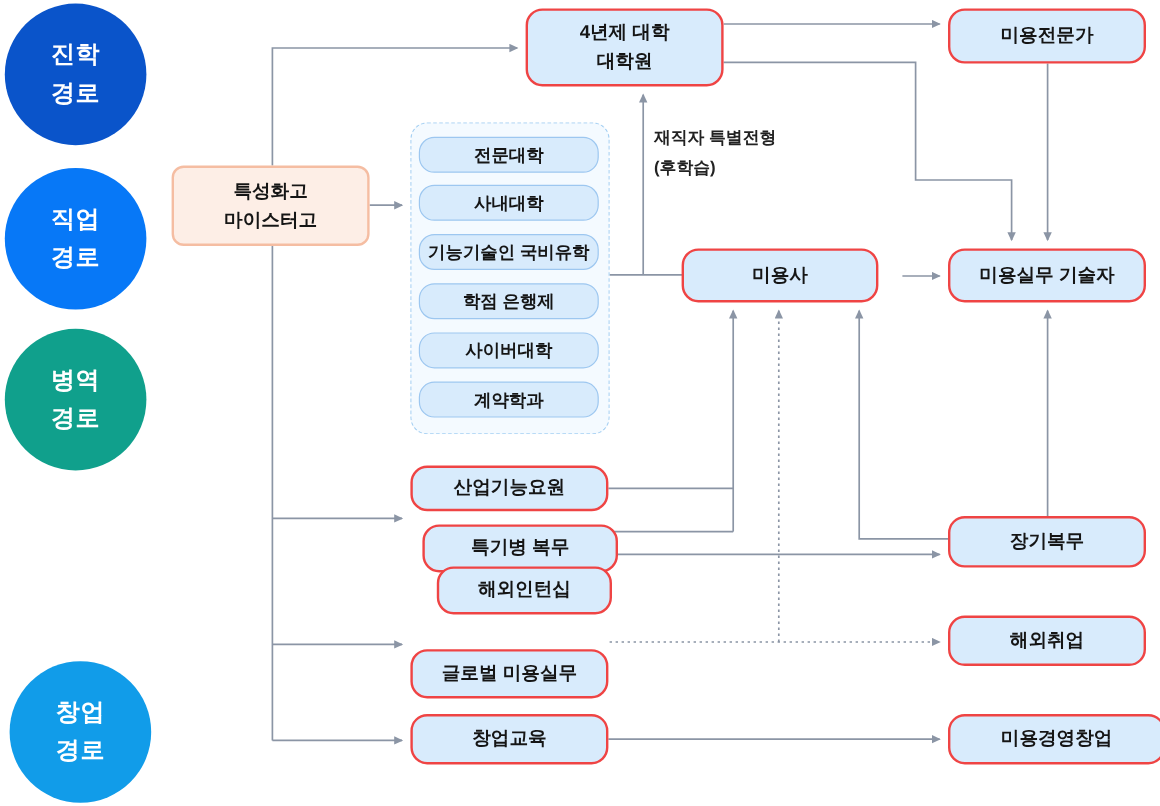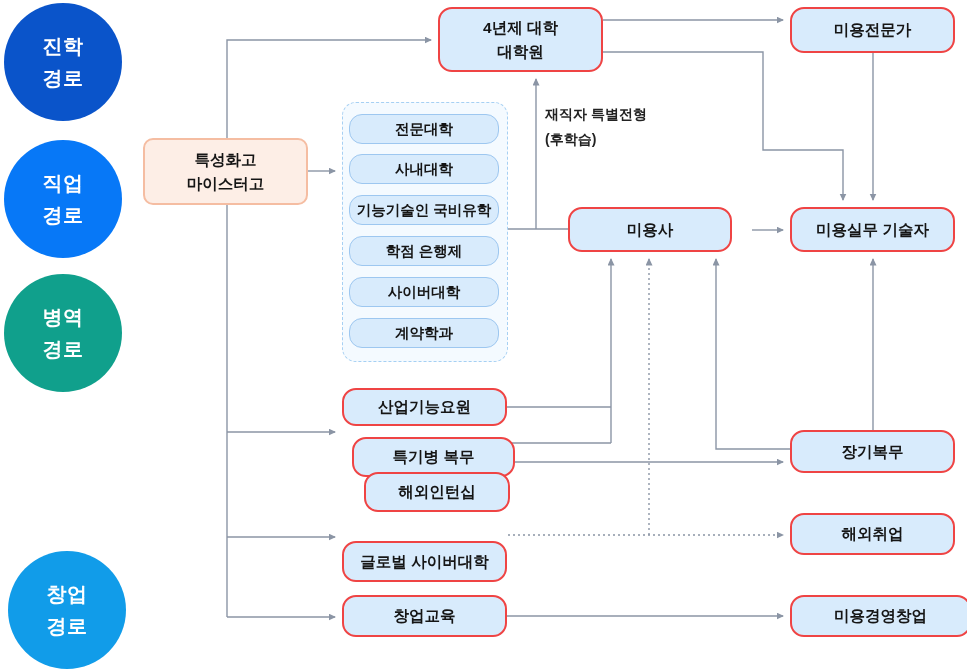--- a/index.html
+++ b/index.html
@@ -183,20 +183,20 @@
     <div class="edu-item edu-item-4">사이버대학</div>
     <div class="edu-item edu-item-5">계약학과</div>
   </div>
 
   <div class="node node-beautician">미용사</div>
   <div class="node node-beauty-technician">미용실무 기술자</div>
 
   <div class="node node-industrial">산업기능요원</div>
   <div class="node node-specialty">특기병 복무</div>
   <div class="node node-intern">해외인턴십</div>
-  <div class="node node-global">글로벌 사이버대학</div>
+  <div class="node node-global">글로벌 미용실무</div>
   <div class="node node-startup-edu">창업교육</div>
 
   <div class="node node-longterm">장기복무</div>
   <div class="node node-overseas-job">해외취업</div>
   <div class="node node-beauty-biz">미용경영창업</div>
 
 </div>
 
 </body></html>

